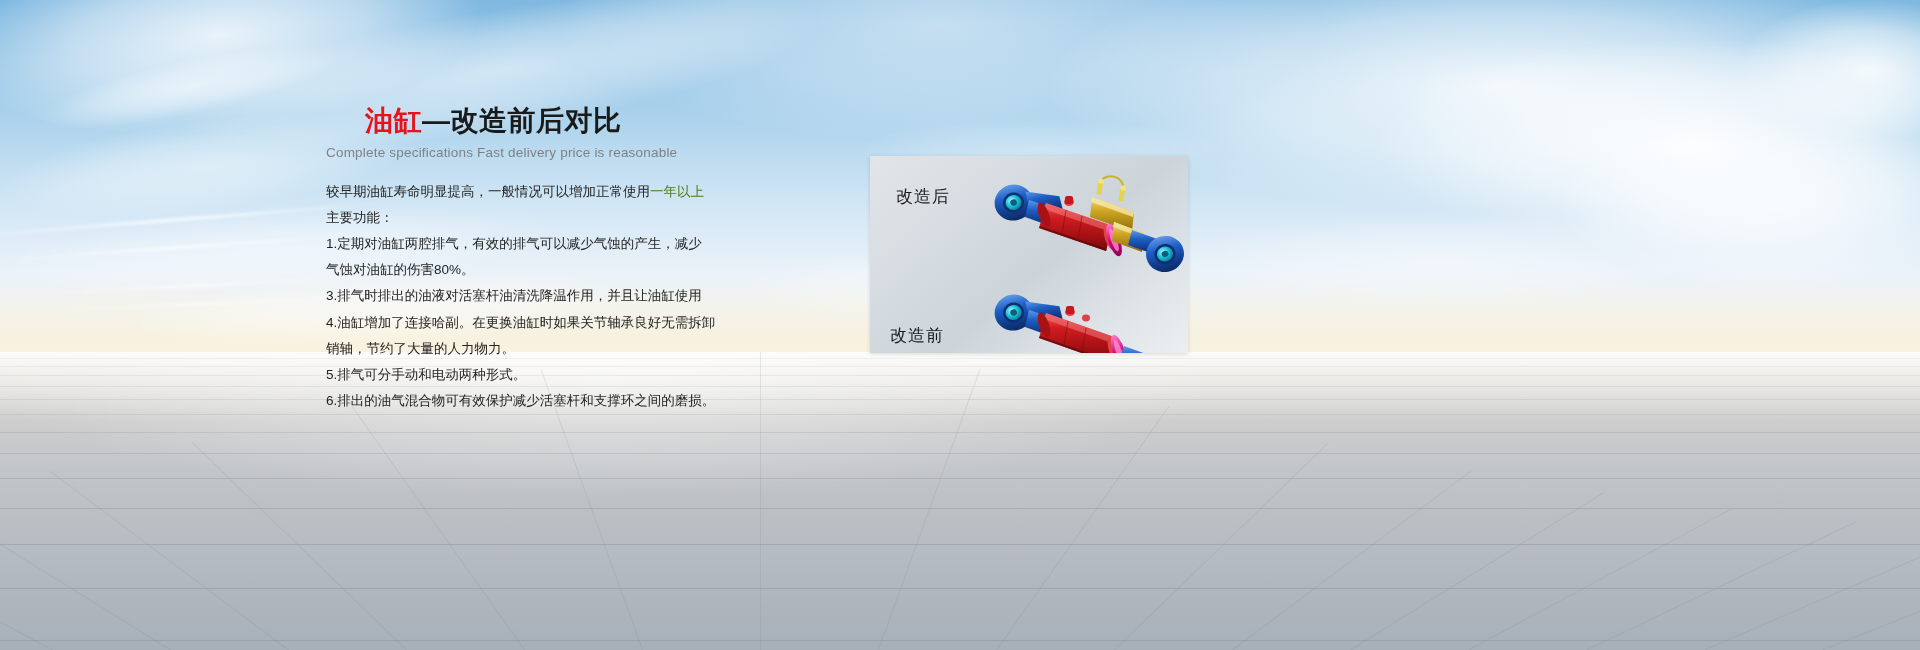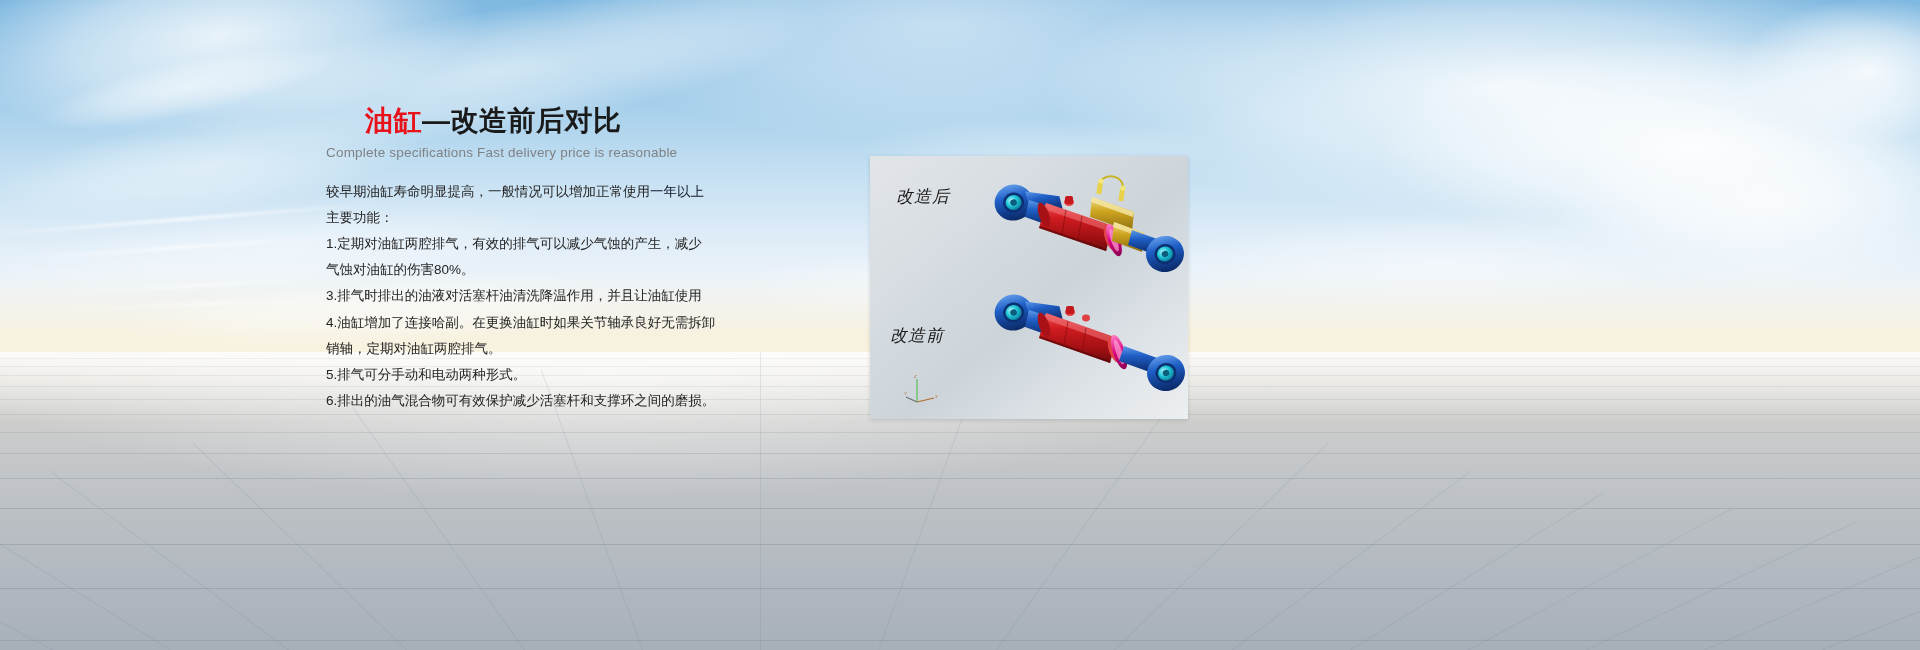--- a/index.html
+++ b/index.html
@@ -128,29 +128,28 @@
     white-space:nowrap;
   }
   #bodytext {
     margin-top:19px;
     font-size:13.5px;
     color:#242424;
     line-height:26.2px;
     white-space:nowrap;
   }
   #bodytext .ln { display:block; }
-  #bodytext .red { color:#0f172a; }
+  #bodytext .red { color:#4d7c0f; }
 
   
   #panel {
-    position:absolute; left:870px; top:156px; width:318px; height:263px;
+    position:absolute; left:870px; top:156px; width:318px; height:197px;
     background:linear-gradient(140deg, #e2e5e8 0%, #d7dde2 28%, #ccd4da 55%, #dfe4e8 80%, #eceff1 100%);
     box-shadow:0 1px 4px rgba(0,0,0,.14);
     overflow:hidden;
-    font-style:italic;
   }
   .plabel {
     position:absolute;
     font-family:"Liberation Serif","DejaVu Serif",serif;
     font-size:17px;
     color:#1b1b1b;
     letter-spacing:1px;
     white-space:nowrap;
   }
   #label-after  { left:26px; top:29px; }
@@ -228,21 +227,21 @@
       <span class="hl">油缸</span><span>—改造前后对比</span>
     </div>
     <div id="subtitle">Complete specifications Fast delivery price is reasonable</div>
     <div id="bodytext">
         <span class="ln"><span>较早期油缸寿命明显提高，一般情况可以增加正常使用</span><span class="red">一年以上</span></span>
         <span class="ln"><span>主要功能：</span></span>
         <span class="ln"><span>1.定期对油缸两腔排气，有效的排气可以减少气蚀的产生，减少</span></span>
         <span class="ln"><span>气蚀对油缸的伤害80%。</span></span>
         <span class="ln"><span>3.排气时排出的油液对活塞杆油清洗降温作用，并且让油缸使用</span></span>
         <span class="ln"><span>4.油缸增加了连接哈副。在更换油缸时如果关节轴承良好无需拆卸</span></span>
-        <span class="ln"><span>销轴，定期对油缸两腔排气。</span></span>
+        <span class="ln"><span>销轴，节约了大量的人力物力。</span></span>
         <span class="ln"><span>5.排气可分手动和电动两种形式。</span></span>
         <span class="ln"><span>6.排出的油气混合物可有效保护减少活塞杆和支撑环之间的磨损。</span></span>
       </div>
   </div>
 
   <div id="panel">
 
     <div class="plabel" id="label-after">改造后</div>
     <div class="plabel" id="label-before">改造前</div>
 

